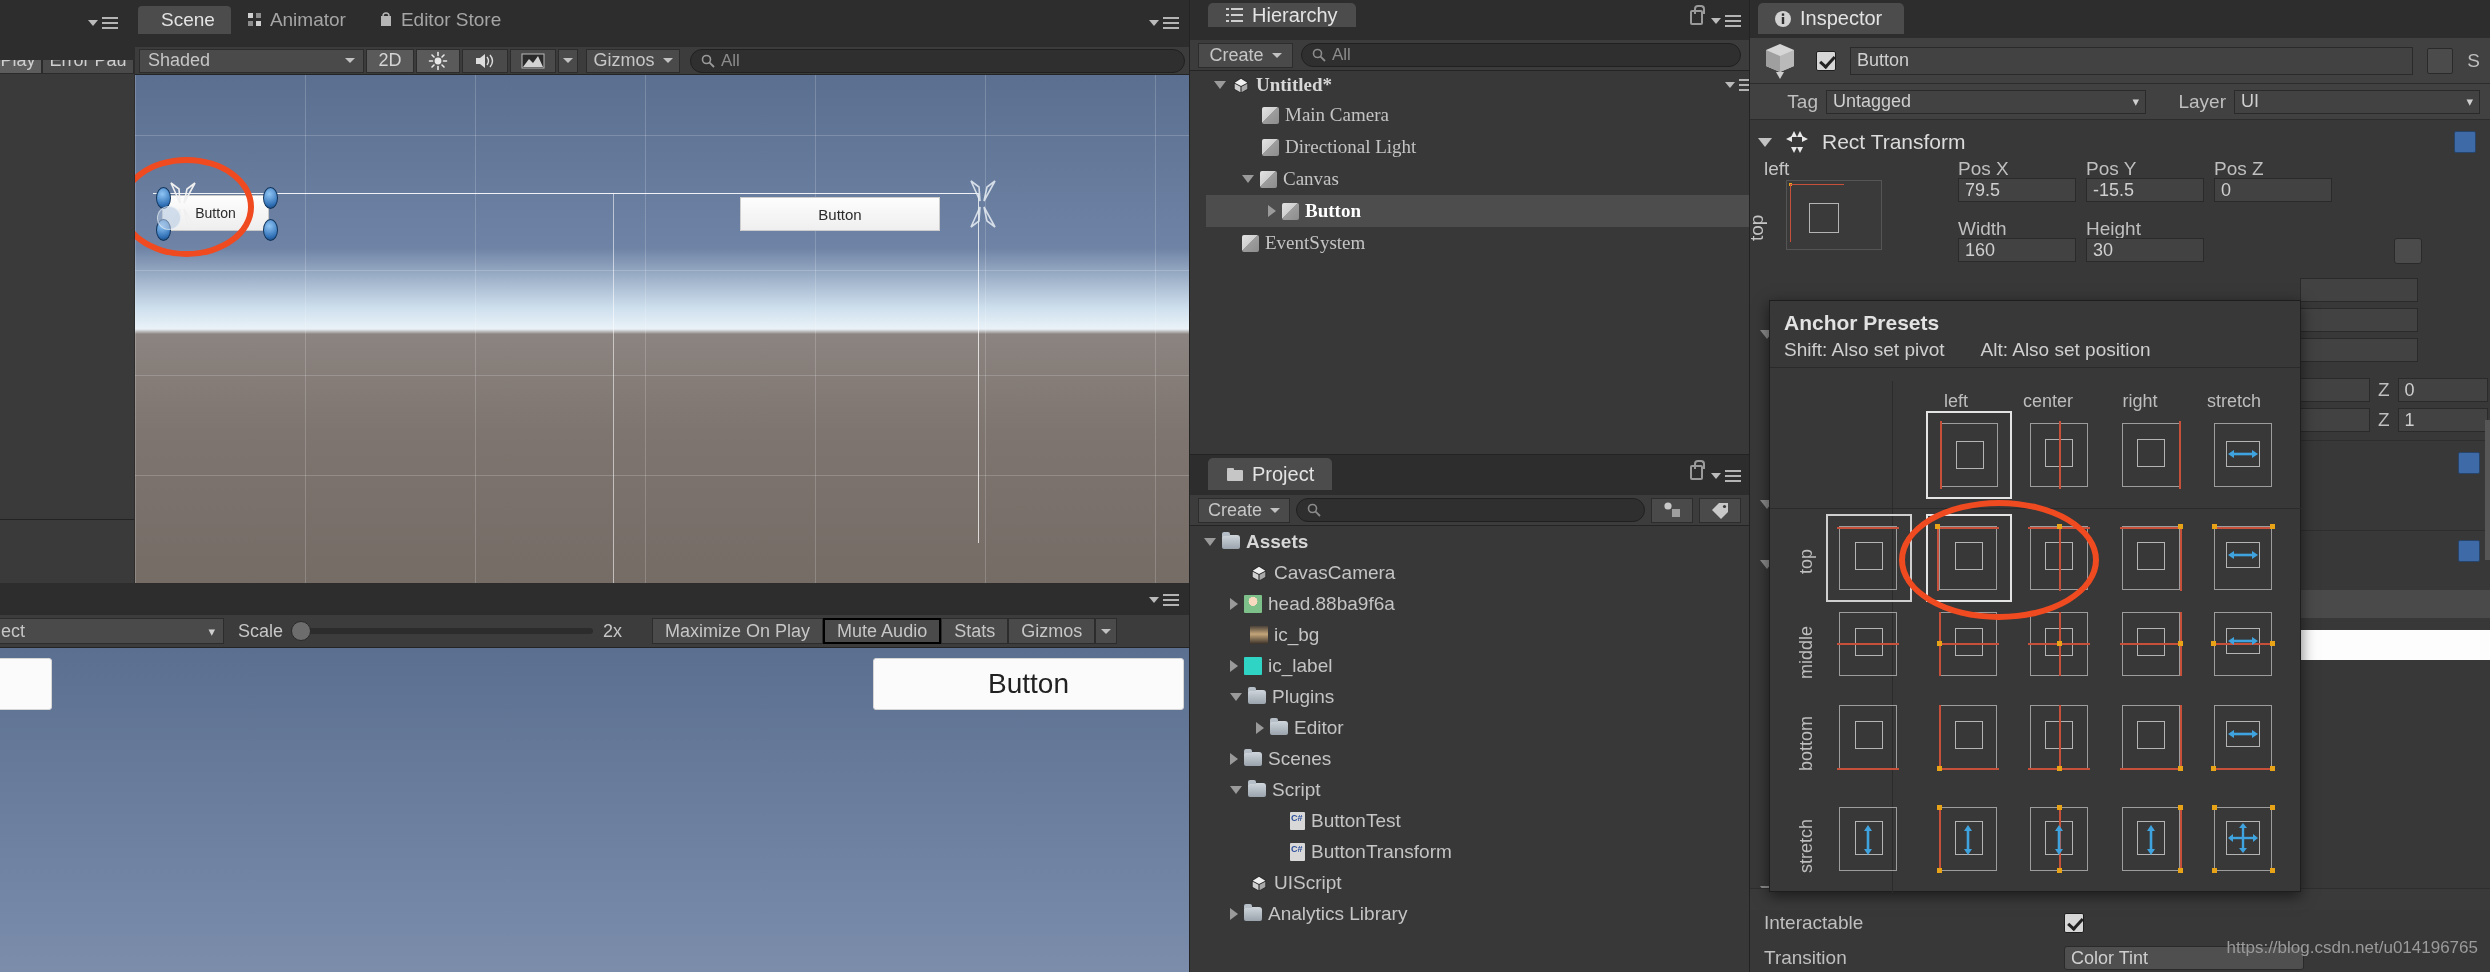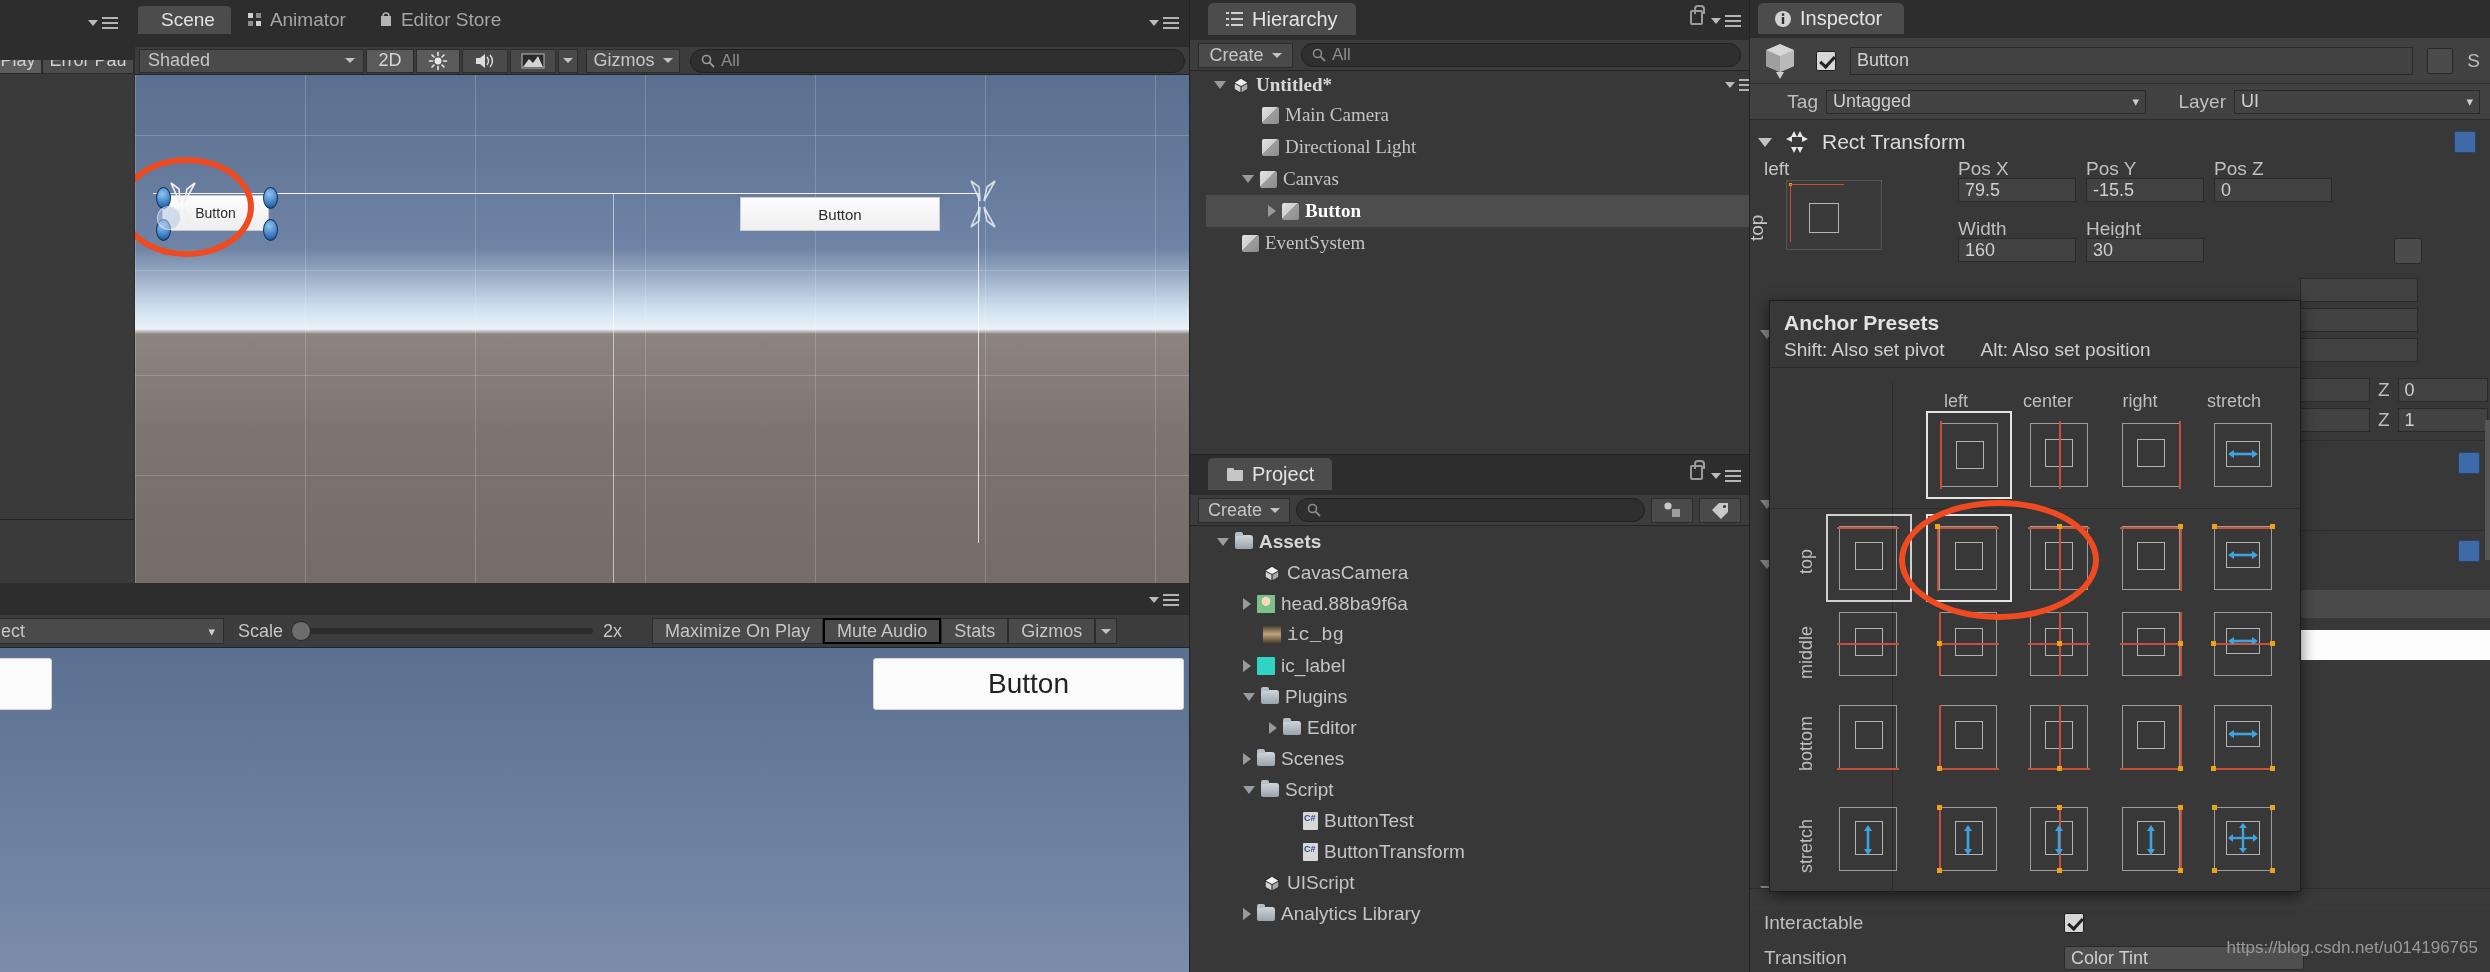--- a/index.html
+++ b/index.html
@@ -311,21 +311,21 @@
   <div style="position:absolute;left:0;top:648px;width:1189px;height:324px;background:linear-gradient(to bottom,#5b6f90,#7b8dab);overflow:hidden;">
     <div style="position:absolute;left:-48px;top:10px;width:100px;height:52px;background:#fbfbfb;border:1px solid #d6d6d6;border-radius:3px;"></div>
     <div style="position:absolute;left:873px;top:10px;width:311px;height:52px;background:#fbfbfb;border:1px solid #d6d6d6;border-radius:3px;display:flex;align-items:center;justify-content:center;font-size:28px;color:#212121;">
       <span>Button</span>
     </div>
   </div>
 
   <div style="position:absolute;left:1189px;top:0;width:560px;height:455px;background:#383838;border-left:1px solid #232323;border-bottom:1px solid #232323;">
 
     <div style="position:absolute;left:0;top:0;width:100%;height:40px;background:#2d2d2d;">
-      <div style="position:absolute;left:18px;top:3px;height:32px;padding:0 18px;background:#4c4c4c;border-radius:5px 5px 0 0;display:flex;align-items:center;gap:8px;font-size:20px;color:#e3e3e3;">
+      <div style="position:absolute;left:18px;top:3px;height:24px;padding:0 18px;background:#4c4c4c;border-radius:5px 5px 0 0;display:flex;align-items:center;gap:8px;font-size:20px;color:#e3e3e3;">
         <svg width="18" height="16" viewBox="0 0 18 16">
           <rect x="0" y="1" width="3" height="2" fill="#cfcfcf"></rect>
             <rect x="5" y="1" width="12" height="2" fill="#cfcfcf"></rect>
           <rect x="0" y="7" width="3" height="2" fill="#cfcfcf"></rect>
             <rect x="5" y="7" width="12" height="2" fill="#cfcfcf"></rect>
           <rect x="0" y="13" width="3" height="2" fill="#cfcfcf"></rect>
             <rect x="5" y="13" width="12" height="2" fill="#cfcfcf"></rect>
         </svg>
         <span>Hierarchy</span>
       </div>
@@ -437,41 +437,41 @@
         </svg>
       </div>
       <div style="width:42px;height:25px;background:#4a4a4a;border:1px solid #2c2c2c;display:flex;align-items:center;justify-content:center;">
         <svg width="20" height="18" viewBox="0 0 20 18">
           <path d="M2 9 L9 2 L18 2 L18 11 L11 18 Z" fill="#c9c9c9"></path>
             <circle cx="14.5" cy="5.5" r="1.6" fill="#3a3a3a"></circle>
         </svg>
       </div>
     </div>
 
-    <div class="tree" style="position:absolute;left:13px;top:71px;width:100%;text-align:right;">
+    <div class="tree" style="position:absolute;left:0;top:71px;width:100%;text-align:right;">
       <div class="trow bold" style="padding-left:14px;height:31px;">
         <span class="tri open"></span>
         <span class="folder"></span>
         <span>Assets</span>
       </div>
       <div class="trow" style="padding-left:60px;height:31px;">
         <svg class="unitylogo" viewBox="0 0 20 20">
           <polygon points="10,2 18,7 18,15 10,19 2,15 2,7" fill="#2a2a2a"></polygon>
           <polygon points="10,3 17,7.5 10,11 3,7.5" fill="#f0f0f0"></polygon>
           <polygon points="3,8.5 9.4,12 9.4,18 3,14.5" fill="#d0d0d0"></polygon>
           <polygon points="10.6,12 17,8.5 17,14.5 10.6,18" fill="#a8a8a8"></polygon>
         </svg>
         <span>CavasCamera</span>
       </div>
       <div class="trow" style="padding-left:40px;height:31px;">
         <span class="tri"></span>
         <span class="thumb" style="background:radial-gradient(circle at 50% 35%,#f6d9bf 0 30%,#7ec08a 31% 100%);"></span>
         <span>head.88ba9f6a</span>
       </div>
-      <div class="trow" style="padding-left:60px;height:31px;font-family:Liberation Mono, monospace;">
+      <div class="trow" style="padding-left:60px;height:31px;">
         <span class="thumb" style="background:linear-gradient(#4b4238,#c4a57a 45%,#3b3229);"></span>
         <span>ic_bg</span>
       </div>
       <div class="trow" style="padding-left:40px;height:31px;">
         <span class="tri"></span>
         <span class="thumb" style="background:#2fd4c4;"></span>
         <span>ic_label</span>
       </div>
       <div class="trow" style="padding-left:40px;height:31px;">
         <span class="tri open"></span>

